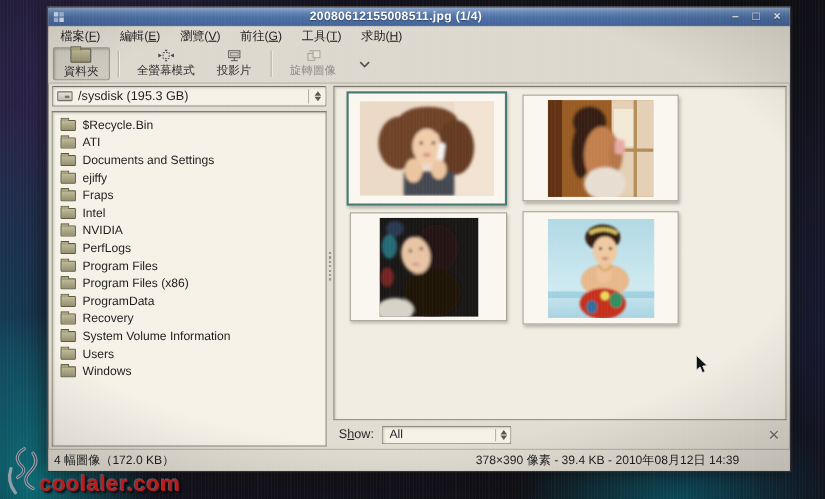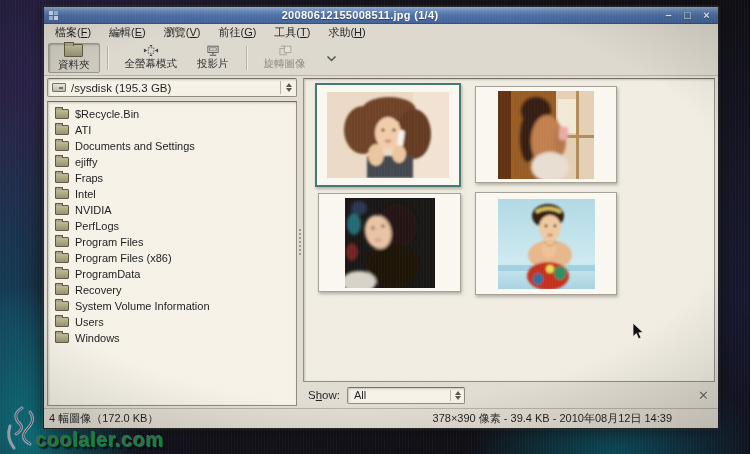--- a/index.html
+++ b/index.html
@@ -115,21 +115,21 @@
   .statusbar { height:20px; flex:none; display:flex; align-items:center; font-size:11px;
     color:#17171a; background:#e0dcd2; border-top:1px solid #b4b0a6; padding:0 46px 0 5px; }
   .status-left { white-space:nowrap; }
   .status-right { margin-left:auto; white-space:nowrap; }
 
   
   .cursor { position:absolute; left:632px; top:322px; z-index:60; }
 
   
   .watermark { position:absolute; left:2px; bottom:0px; z-index:55; display:flex; align-items:flex-end; }
-  .watermark-text { font-size:20px; font-weight:bold; letter-spacing:.5px; color:#15803d;
+  .watermark-text { font-size:20px; font-weight:bold; letter-spacing:.5px; color:#b91c1c;
     text-shadow:-1px -1px 0 #5a5a66, 1px 1px 0 #15151c, 2px 2px 2px rgba(0,0,0,.8); margin-left:-8px; margin-bottom:2px; }
 </style>
 </head>
 <body>
 
 <div class="window">
 
   <div class="titlebar">
     <span class="titlebar-icon"></span>
     <span class="title-text">20080612155008511.jpg (1/4)</span>

